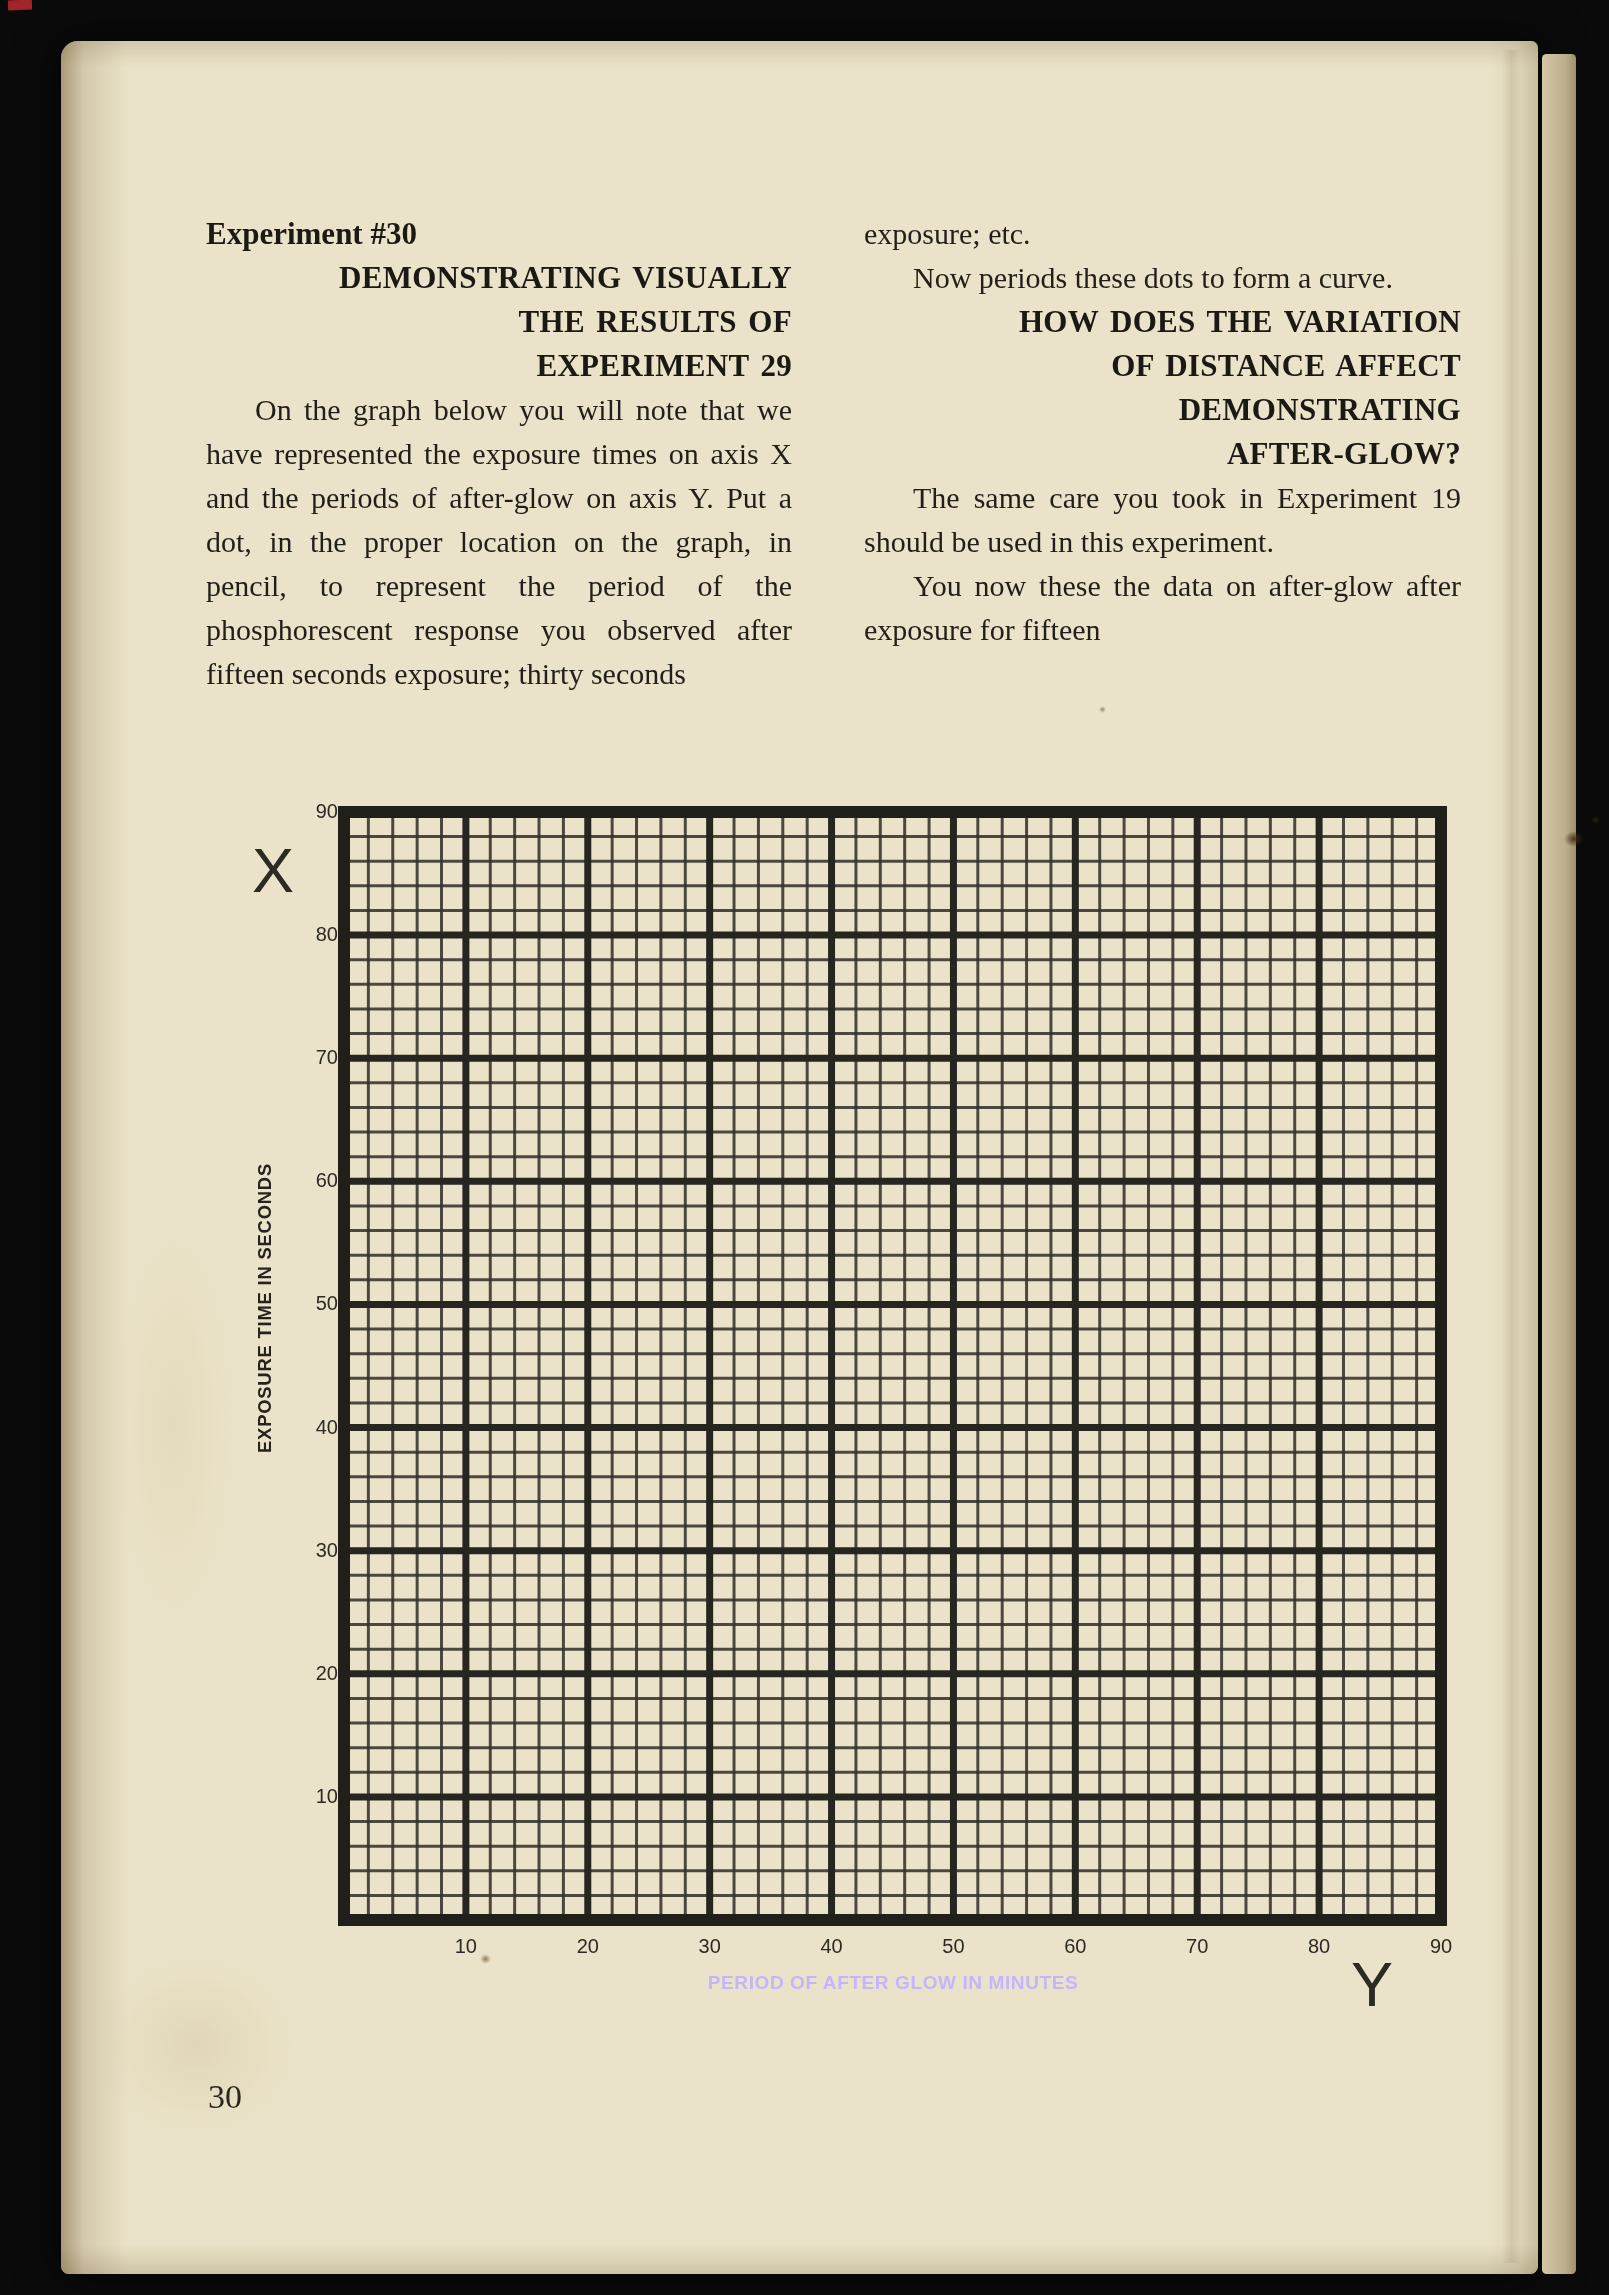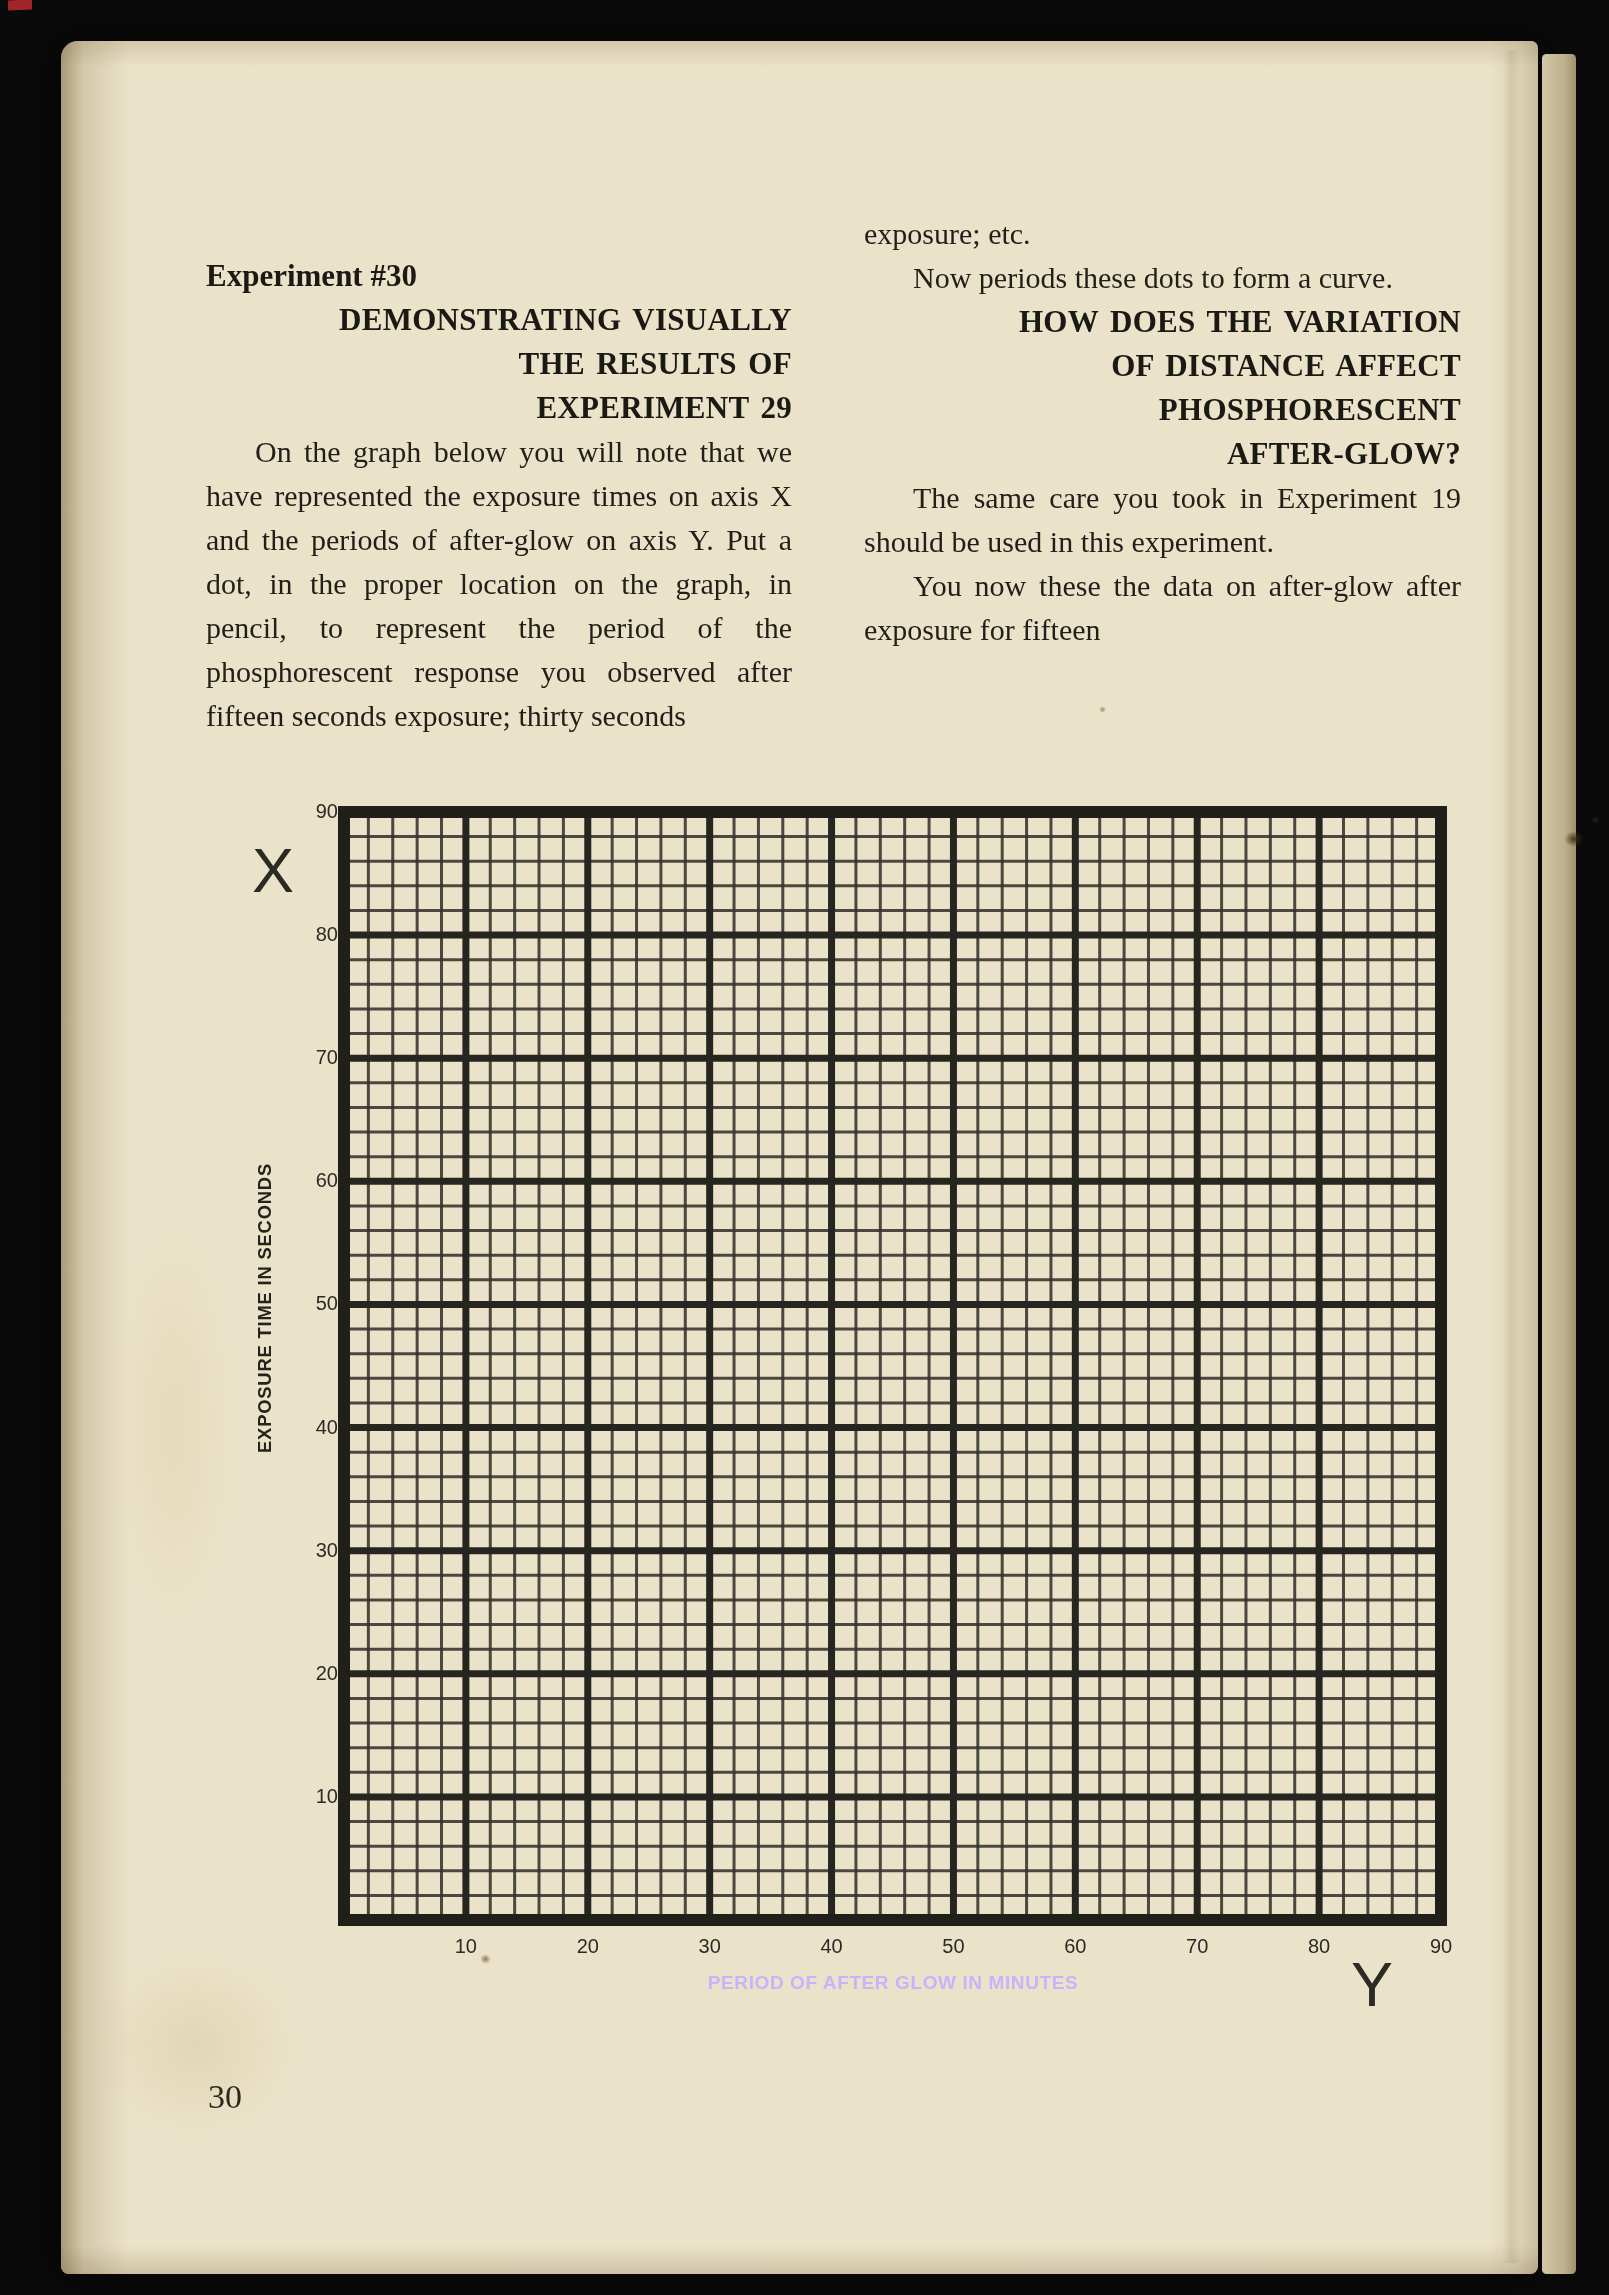--- a/index.html
+++ b/index.html
@@ -37,21 +37,21 @@
     border-radius:4.5px;
   }
 
   .stain{ position:absolute; border-radius:50%; pointer-events:none; z-index:4; }
 
   
   .col{ position:absolute; z-index:3; font-size:30px; line-height:44px; color:#211f19;
     text-align:justify; }
   #col-left{ left:206px; top:212px; width:586px; }
   #col-right{ left:864px; top:212px; width:597px; }
-  .headline{ font-weight:700; text-align:left; color:#1b1914; font-size:31px;margin-top:42px; }
+  .headline{ font-weight:700; text-align:left; color:#1b1914; font-size:31px; }
   .caps-line{ font-weight:700; text-align:right; color:#1b1914; font-size:31px;
     letter-spacing:0.3px; word-spacing:3.4px; }
   p.body{ text-indent:49px; }
   p.noindent{ text-indent:0; }
 
   
   #plot{ position:absolute; left:344px; top:812px; width:1097px; height:1108px; z-index:3; }
   #grid-svg{ width:100%; height:100%; display:block; overflow:visible; }
   .gmin{ stroke:#34332c; stroke-width:3px; vector-effect:non-scaling-stroke; opacity:.88; }
   .gmaj{ stroke:#262520; stroke-width:7px; vector-effect:non-scaling-stroke; }
@@ -110,21 +110,21 @@
     <div class="caps-line">THE RESULTS OF</div>
     <div class="caps-line">EXPERIMENT 29</div>
     <p class="body">On the graph below you will note that we have represented the exposure times on axis X and the periods of after-glow on axis Y. Put a dot, in the proper location on the graph, in pencil, to represent the period of the phosphorescent response you observed after fifteen seconds exposure; thirty seconds</p>
   </div>
 
   <div id="col-right" class="col">
     <p class="body noindent">exposure; etc.</p>
     <p class="body">Now periods these dots to form a curve.</p>
     <div class="caps-line">HOW DOES THE VARIATION</div>
     <div class="caps-line">OF DISTANCE AFFECT</div>
-    <div class="caps-line">PHOSPHORESCENT</div>
+    <div class="caps-line">DEMONSTRATING</div>
     <div class="caps-line">AFTER-GLOW?</div>
     <p class="body">The same care you took in Experiment 19 should be used in this experiment.</p>
     <p class="body">You now these the data on after-glow after exposure for fifteen</p>
   </div>
 
   <div id="big-x">X</div>
   <div id="y-axis-title">EXPOSURE TIME IN SECONDS</div>
   <div id="y-ticks">
       <div class="ytick" style="top: 88.8889%;">10</div>
       <div class="ytick" style="top: 77.7778%;">20</div>

